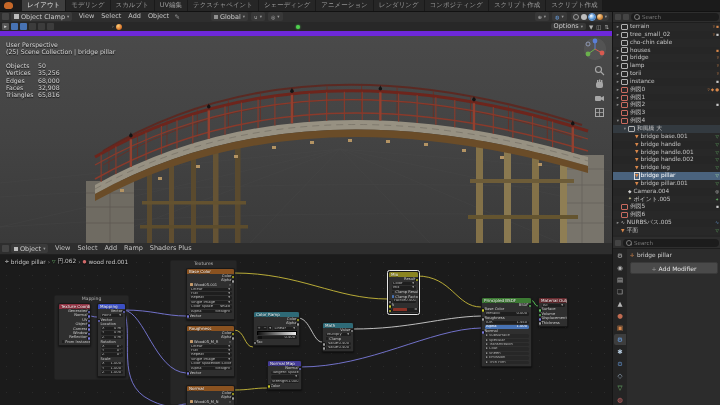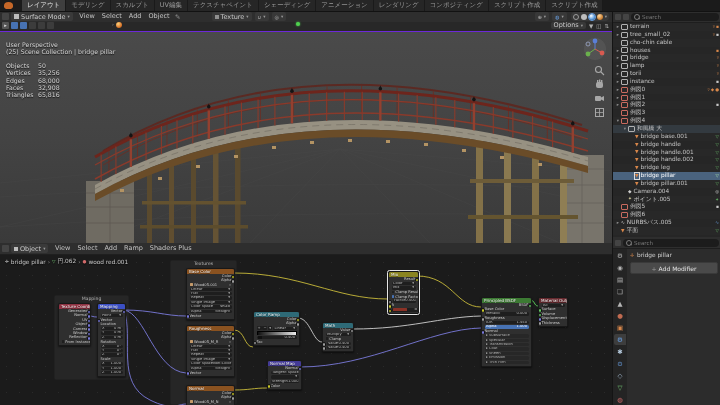--- a/index.html
+++ b/index.html
@@ -24,21 +24,21 @@
   .carat{color:#9a9a9a;font-size:4.5px;}
   .hgroup{display:flex;align-items:center;}
   .hchip{display:flex;align-items:center;background:#383838;height:9px;border-radius:2px;padding:0 3px;gap:2px;margin-left:3px;}
   .sph-set{display:flex;align-items:center;background:#383838;border-radius:4px;height:9px;padding:0 2px;gap:2px;margin-left:4px;}
   .sph{width:6px;height:6px;border-radius:50%;}
   .sph.wire{background:transparent;border:1px solid #9a9a9a;width:4px;height:4px;}
   .sph.solid{background:#bdbdbd;}
   .sph.mat{background:radial-gradient(circle at 35% 30%,#fff,#5e9fe0 60%,#2b4e77);outline:1px solid #6aa3e8;}
   .sph.rend{background:radial-gradient(circle at 35% 30%,#ffd9a0,#c77b2d 70%,#5d3a14);}
   #tool-row{position:absolute;left:0;top:22px;width:612px;height:9px;background:#282828;
-            border-bottom:1px solid #6d28d9;display:flex;align-items:flex-start;z-index:30;}
+            border-bottom:5px solid #6d28d9;display:flex;align-items:center;z-index:30;}
   .tool-sq{width:7px;height:7px;border-radius:1px;margin-left:2px;background:#3c3c3c;}
   .tool-sq.act{background:#4772b3;}
   .tool-sq.cur{background:#555;color:#ddd;font-size:5px;line-height:7px;text-align:center;}
   .greendot{width:4px;height:4px;border-radius:50%;background:#4fd14f;box-shadow:0 0 2px #4fd14f;}
   .orangeball{width:6px;height:6px;border-radius:50%;background:radial-gradient(circle at 35% 30%,#ffd27a,#d8742a 65%,#6a3a12);}
   
   #viewport{position:absolute;left:0;top:31px;width:612px;height:212px;overflow:hidden;
             background:linear-gradient(#4a4a4a,#434343 52%,#3a3a3a);}
   #vp-overlay{position:absolute;left:6px;top:10px;color:#d6d6d6;text-shadow:0 1px 1px rgba(0,0,0,.8);font-size:6.2px;line-height:7.4px;z-index:5;}
   #vp-stats{margin-top:6px;}
@@ -129,34 +129,34 @@
         <span class="tab">スクリプト作成</span>
         <span class="tab">スクリプト作成</span>
       </span>
 
   </div>
 
   <div id="vp-header">
     <span class="dd-ic"></span>
     <span class="mode-chip">
       <span class="cube-ic"></span>
-      <span>Surface Mode</span>
+      <span>Object Clamp</span>
       <span class="carat">▾</span>
     </span>
     <span id="vp-menus" style="display:flex;">
         <span class="menu">View</span>
         <span class="menu">Select</span>
         <span class="menu">Add</span>
         <span class="menu">Object</span>
       </span>
     <span style="color:#9a9a9a;margin-left:2px;">✎</span>
     <span class="hgroup" style="margin-left:28px;">
       <span class="hchip">
         <span class="cube-ic" style="background:#8f8f8f;width:4px;height:4px;"></span>
-        <span>Texture</span>
+        <span>Global</span>
         <span class="carat">▾</span>
       </span>
       <span class="hchip">
         <span style="color:#b5b5b5;font-size:5px;">∪</span>
         <span class="carat">▾</span>
       </span>
       <span class="hchip">
         <span style="color:#b5b5b5;font-size:5px;">◎</span>
         <span class="carat">▾</span>
       </span>

